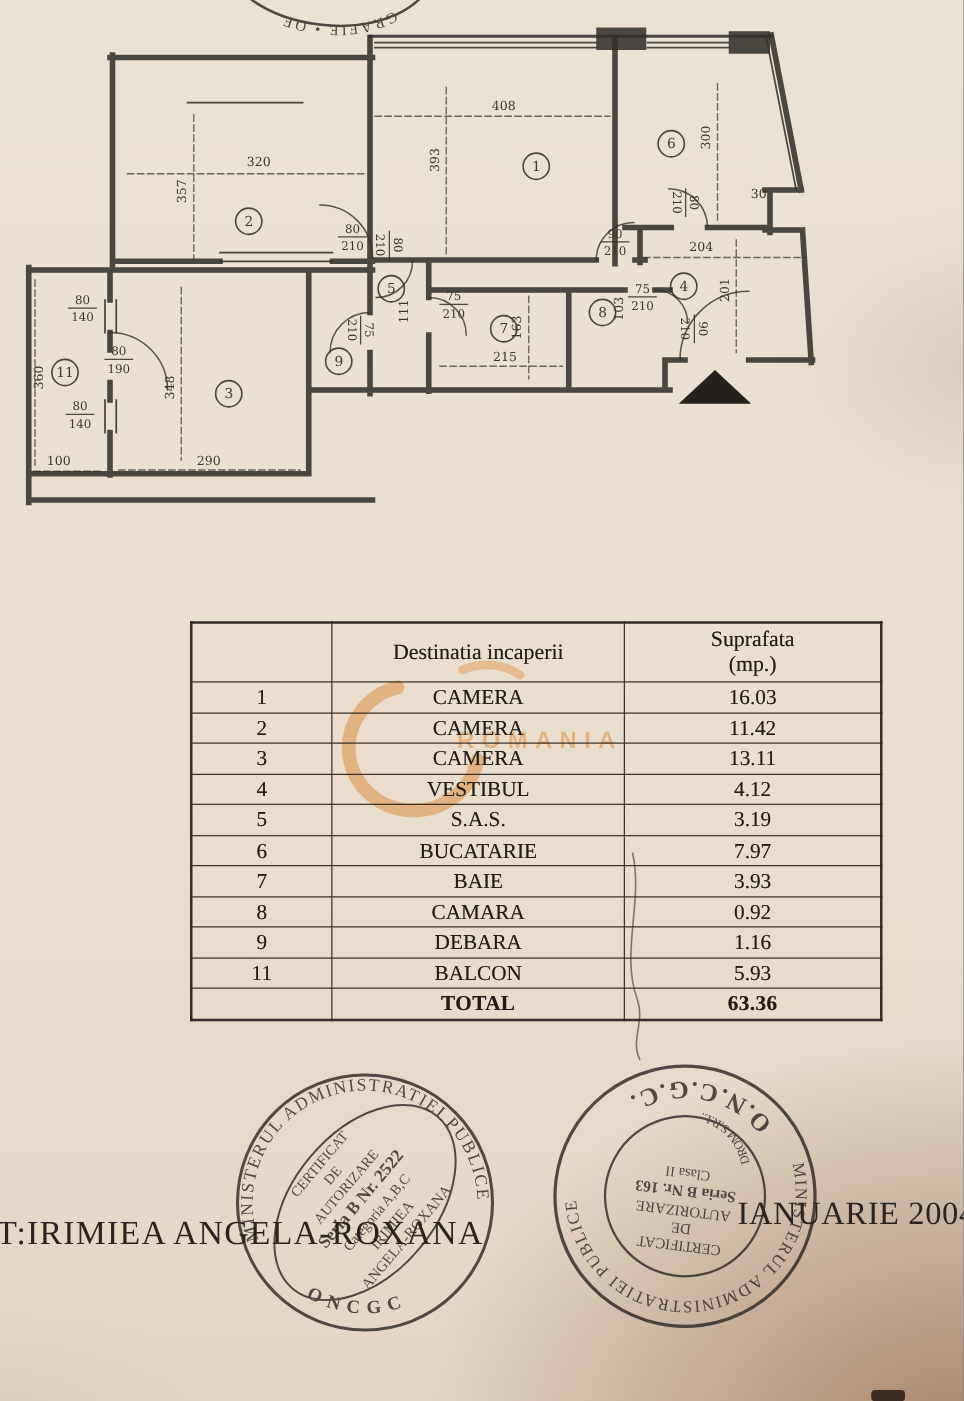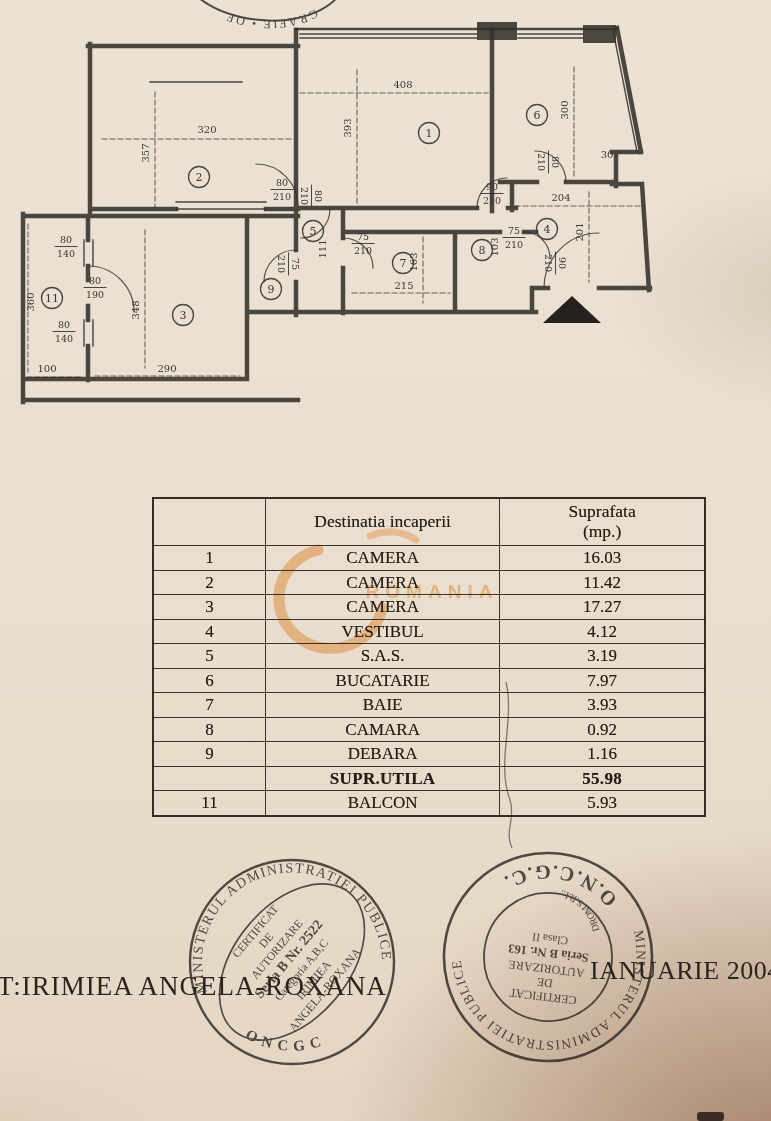--- a/index.html
+++ b/index.html
@@ -310,21 +310,21 @@
             <td>16.03</td>
           </tr>
           <tr>
             <td>2</td>
             <td>CAMERA</td>
             <td>11.42</td>
           </tr>
           <tr>
             <td>3</td>
             <td>CAMERA</td>
-            <td>17.27</td>
+            <td>13.11</td>
           </tr>
           <tr>
             <td>4</td>
             <td>VESTIBUL</td>
             <td>4.12</td>
           </tr>
           <tr>
             <td>5</td>
             <td>S.A.S.</td>
             <td>3.19</td>
@@ -342,27 +342,27 @@
           <tr>
             <td>8</td>
             <td>CAMARA</td>
             <td>0.92</td>
           </tr>
           <tr>
             <td>9</td>
             <td>DEBARA</td>
             <td>1.16</td>
           </tr>
-          <tr class="bold">
-            <td></td>
-            <td>SUPR.UTILA</td>
-            <td>55.98</td>
-          </tr>
           <tr>
             <td>11</td>
             <td>BALCON</td>
             <td>5.93</td>
           </tr>
+          <tr class="bold">
+            <td></td>
+            <td>TOTAL</td>
+            <td>63.36</td>
+          </tr>
         </tbody>
     </table>
   </div>
 
 </div>
 
 </body></html>

